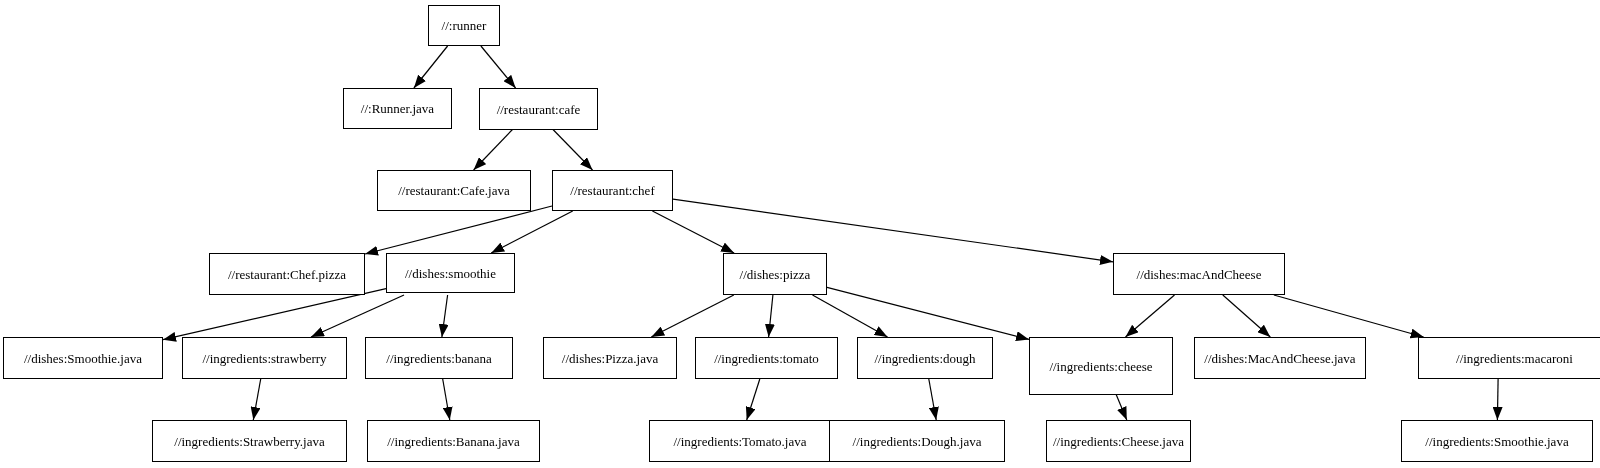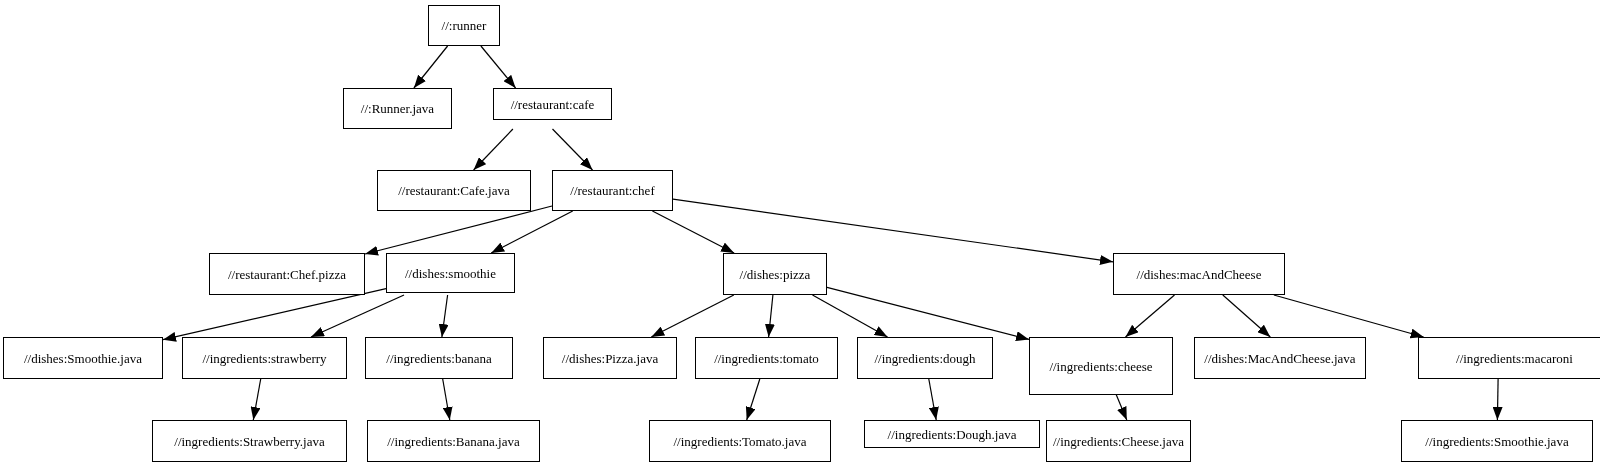--- a/index.html
+++ b/index.html
@@ -73,36 +73,36 @@
       <line x1="928.8" y1="379.0" x2="936.2" y2="420.0" marker-end="url(#arrow)"></line>
       <line x1="1109.7" y1="379.0" x2="1126.8" y2="420.0" marker-end="url(#arrow)"></line>
       <line x1="1174.5" y1="295.0" x2="1125.5" y2="337.0" marker-end="url(#arrow)"></line>
       <line x1="1222.8" y1="295.0" x2="1270.3" y2="337.0" marker-end="url(#arrow)"></line>
       <line x1="1273.9" y1="295.0" x2="1423.6" y2="337.0" marker-end="url(#arrow)"></line>
       <line x1="1498.1" y1="379.0" x2="1497.4" y2="420.0" marker-end="url(#arrow)"></line>
     </svg>
 
   <div class="node" style="left:428px;top:5px;width:72px;height:41px">//:runner</div>
   <div class="node" style="left:343px;top:88px;width:109px;height:41px">//:Runner.java</div>
-  <div class="node" style="left:493px;top:88px;width:119px;height:32px">//restaurant:cafe</div>
+  <div class="node" style="left:479px;top:88px;width:119px;height:42px">//restaurant:cafe</div>
   <div class="node" style="left:377px;top:170px;width:154px;height:41px">//restaurant:Cafe.java</div>
   <div class="node" style="left:552px;top:170px;width:121px;height:41px">//restaurant:chef</div>
   <div class="node" style="left:209px;top:253px;width:156px;height:42px">//restaurant:Chef.pizza</div>
   <div class="node" style="left:386px;top:253px;width:129px;height:40px">//dishes:smoothie</div>
   <div class="node" style="left:723px;top:253px;width:104px;height:42px">//dishes:pizza</div>
   <div class="node" style="left:1113px;top:253px;width:172px;height:42px">//dishes:macAndCheese</div>
   <div class="node" style="left:3px;top:337px;width:160px;height:42px">//dishes:Smoothie.java</div>
   <div class="node" style="left:182px;top:337px;width:165px;height:42px">//ingredients:strawberry</div>
   <div class="node" style="left:365px;top:337px;width:148px;height:42px">//ingredients:banana</div>
   <div class="node" style="left:543px;top:337px;width:134px;height:42px">//dishes:Pizza.java</div>
   <div class="node" style="left:695px;top:337px;width:143px;height:42px">//ingredients:tomato</div>
   <div class="node" style="left:857px;top:337px;width:136px;height:42px">//ingredients:dough</div>
   <div class="node" style="left:1029px;top:337px;width:144px;height:58px">//ingredients:cheese</div>
   <div class="node" style="left:1194px;top:337px;width:172px;height:42px">//dishes:MacAndCheese.java</div>
   <div class="node" style="left:1418px;top:337px;width:193px;height:42px">//ingredients:macaroni</div>
   <div class="node" style="left:152px;top:420px;width:195px;height:42px">//ingredients:Strawberry.java</div>
   <div class="node" style="left:367px;top:420px;width:173px;height:42px">//ingredients:Banana.java</div>
   <div class="node" style="left:649px;top:420px;width:182px;height:42px">//ingredients:Tomato.java</div>
-  <div class="node" style="left:864px;top:420px;width:176px;height:28px">//ingredients:Dough.java</div>
+  <div class="node" style="left:829px;top:420px;width:176px;height:42px">//ingredients:Dough.java</div>
   <div class="node" style="left:1046px;top:420px;width:145px;height:42px">//ingredients:Cheese.java</div>
   <div class="node" style="left:1401px;top:420px;width:192px;height:42px">//ingredients:Smoothie.java</div>
 
 </div>
 
 </body></html>

